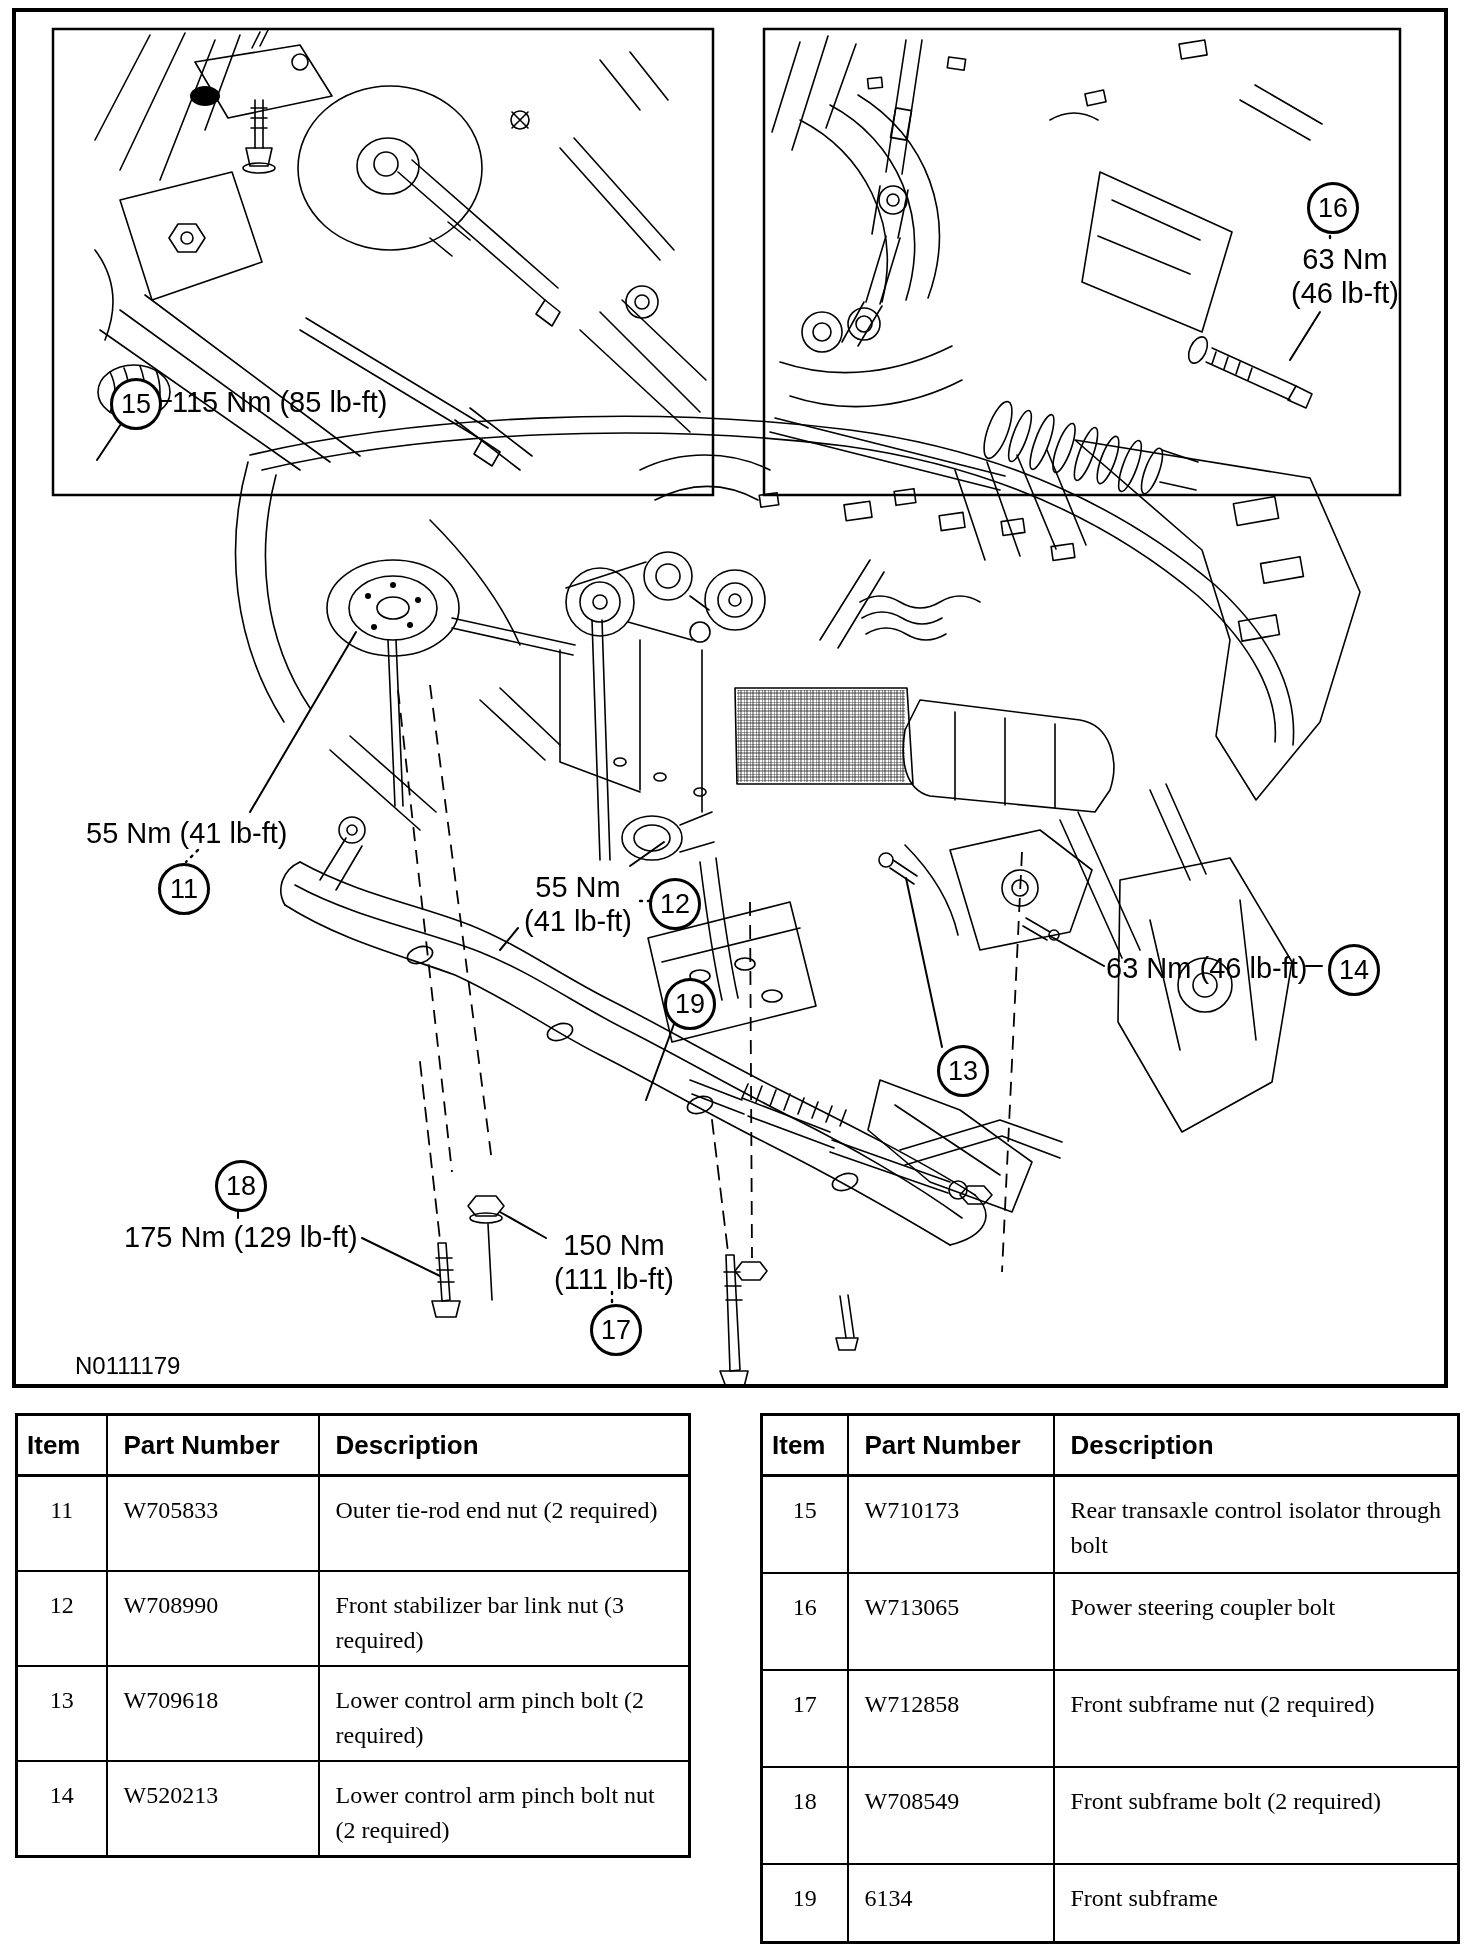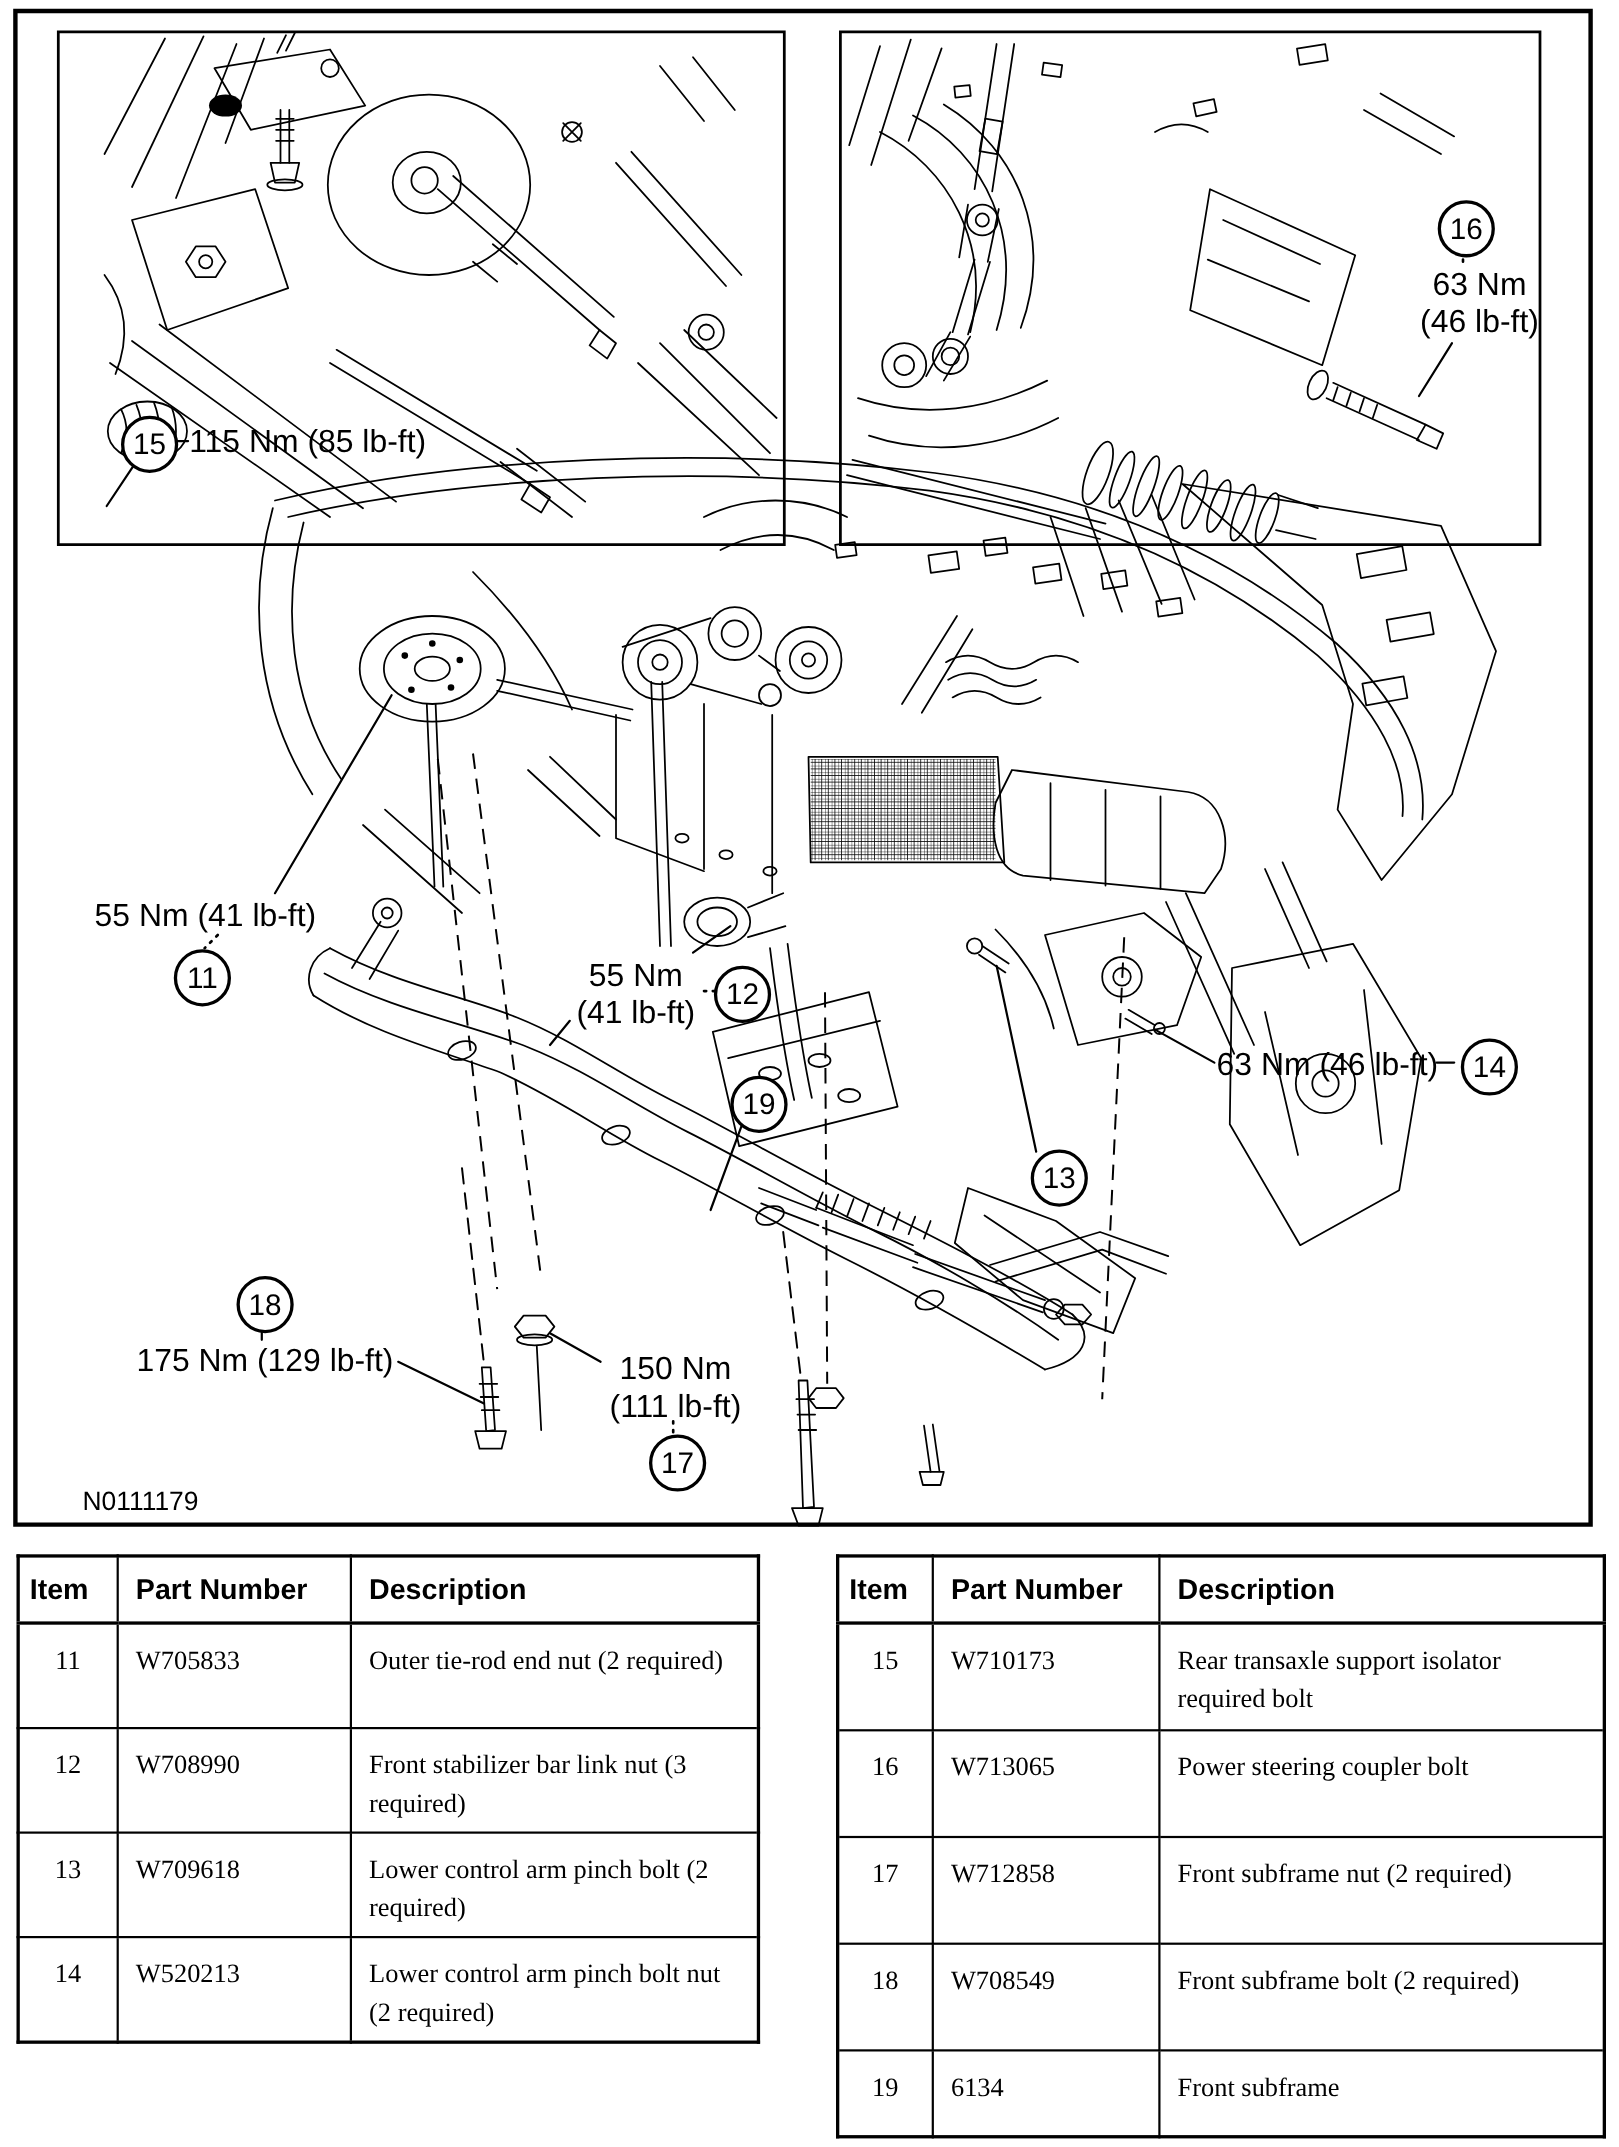--- a/index.html
+++ b/index.html
@@ -370,21 +370,21 @@
       <tr>
         <th>Item</th>
         <th>Part Number</th>
         <th>Description</th>
       </tr>
     </thead>
     <tbody>
       <tr class="h97">
         <td class="c-item">15</td>
         <td>W710173</td>
-        <td>Rear transaxle support isolator required bolt</td>
+        <td>Rear transaxle control isolator through bolt</td>
       </tr>
       <tr class="h97">
         <td class="c-item">16</td>
         <td>W713065</td>
         <td>Power steering coupler bolt</td>
       </tr>
       <tr class="h97">
         <td class="c-item">17</td>
         <td>W712858</td>
         <td>Front subframe nut (2 required)</td>

